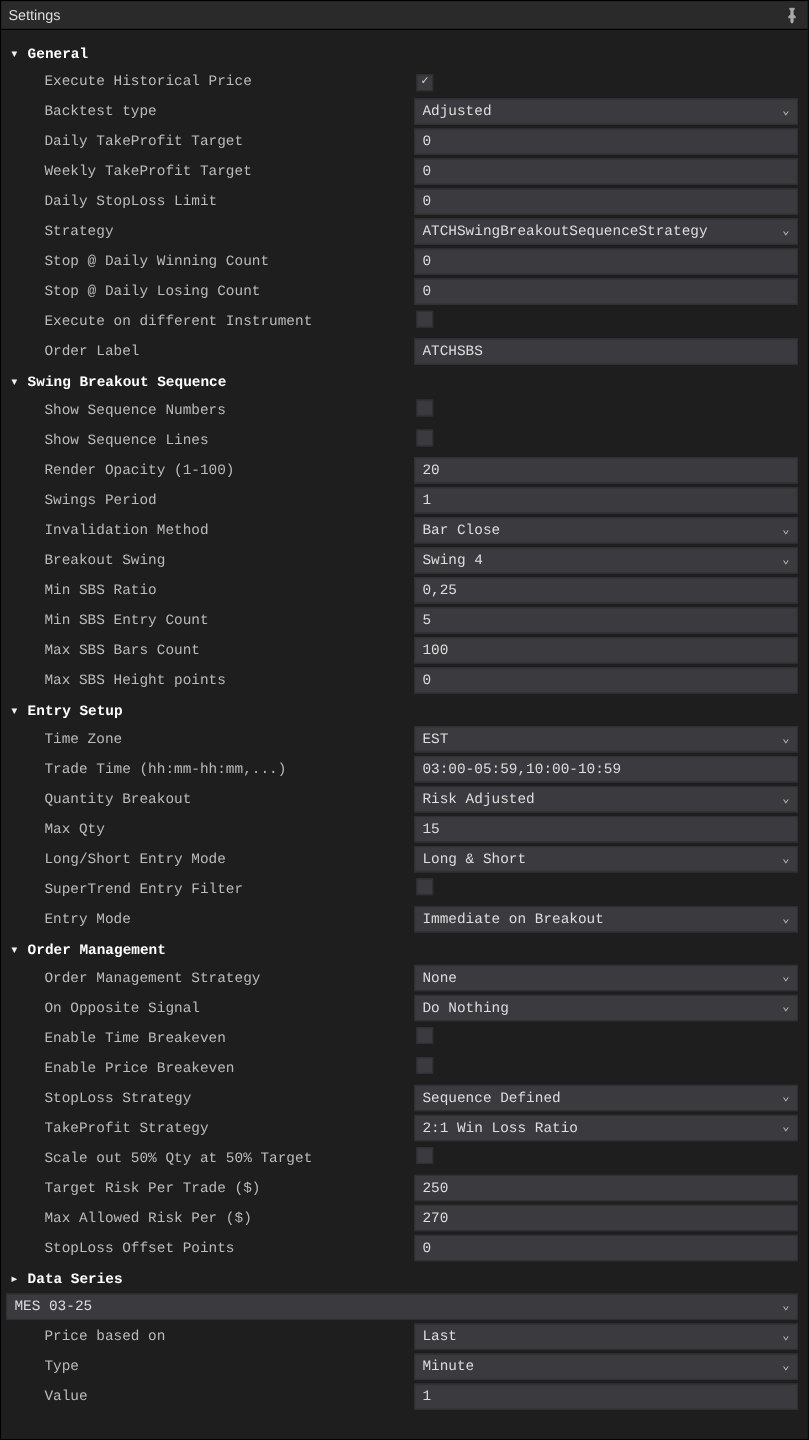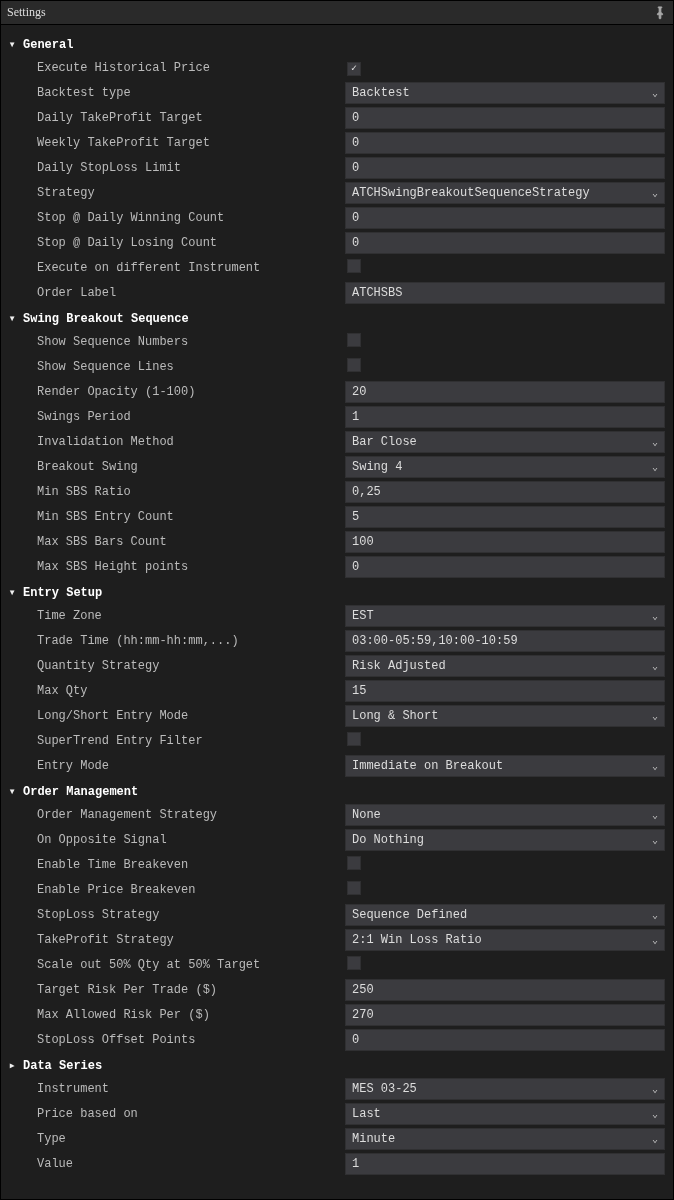--- a/index.html
+++ b/index.html
@@ -21,21 +21,20 @@
   }
   
   .titlebar {
     background: #2a2a2a;
     height: 24px;
     display: flex;
     align-items: center;
     justify-content: space-between;
     padding: 0 6px;
     border-bottom: 1px solid #000;
-    font-family: Liberation Serif, serif;
   }
   .titlebar .title { color: #ddd; }
   .pin-icon {
     width: 14px; height: 14px;
     display: inline-block;
     color: #aaa;
   }
   .pin-icon svg { width: 100%; height: 100%; stroke: currentColor; fill: currentColor; }
 
   .content {
@@ -149,21 +148,21 @@
     </div>
 
     <div class="row">
       <div class="label">Execute Historical Price</div>
       <div class="control"><span class="checkbox checked"></span></div>
     </div>
     <div class="row">
       <div class="label">Backtest type</div>
       <div class="control">
         <div class="select">
-          <span class="sel-value">Backtest</span>
+          <span class="sel-value">Adjusted</span>
           <span class="chev">⌄</span>
         </div>
       </div>
     </div>
     <div class="row">
       <div class="label">Daily TakeProfit Target</div>
       <div class="control"><input class="textbox" value="0" style=""></div>
     </div>
     <div class="row">
       <div class="label">Weekly TakeProfit Target</div>
@@ -265,21 +264,21 @@
           <span class="sel-value">EST</span>
           <span class="chev">⌄</span>
         </div>
       </div>
     </div>
     <div class="row">
       <div class="label">Trade Time (hh:mm-hh:mm,...)</div>
       <div class="control"><input class="textbox" value="03:00-05:59,10:00-10:59" style=""></div>
     </div>
     <div class="row">
-      <div class="label">Quantity Strategy</div>
+      <div class="label">Quantity Breakout</div>
       <div class="control">
         <div class="select">
           <span class="sel-value">Risk Adjusted</span>
           <span class="chev">⌄</span>
         </div>
       </div>
     </div>
     <div class="row">
       <div class="label">Max Qty</div>
       <div class="control"><input class="textbox" value="15" style=""></div>
@@ -370,21 +369,20 @@
     <div class="row">
       <div class="label">StopLoss Offset Points</div>
       <div class="control"><input class="textbox" value="0" style=""></div>
     </div>
 
     <div class="section-header flip">
       <span class="chevron"></span>
       <span>Data Series</span>
     </div>
     <div class="row">
-      <div class="label">Instrument</div>
       <div class="control">
         <div class="select">
           <span class="sel-value">MES 03-25</span>
           <span class="chev">⌄</span>
         </div>
       </div>
     </div>
     <div class="row">
       <div class="label">Price based on</div>
       <div class="control">

